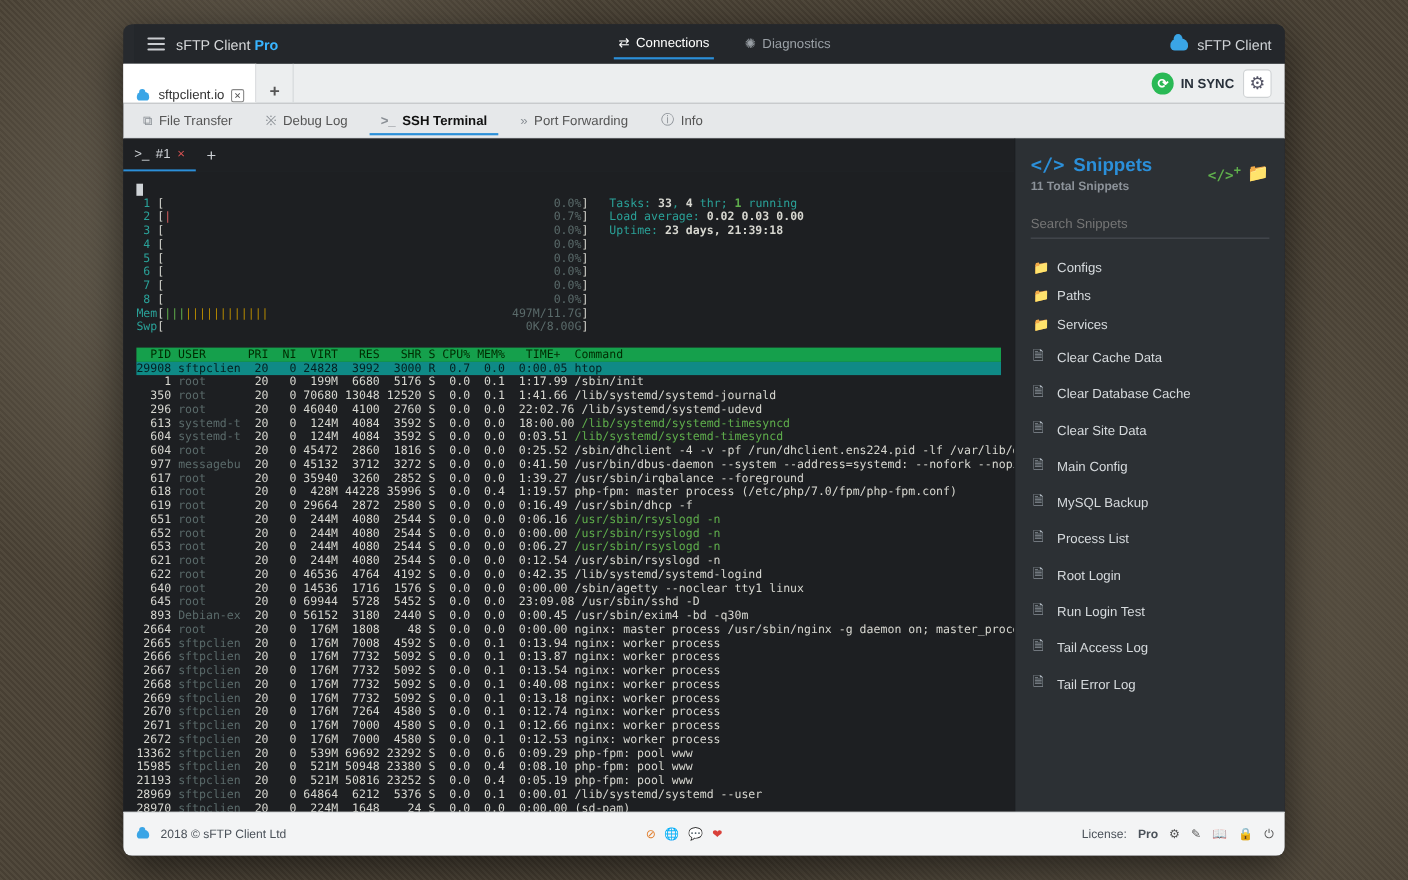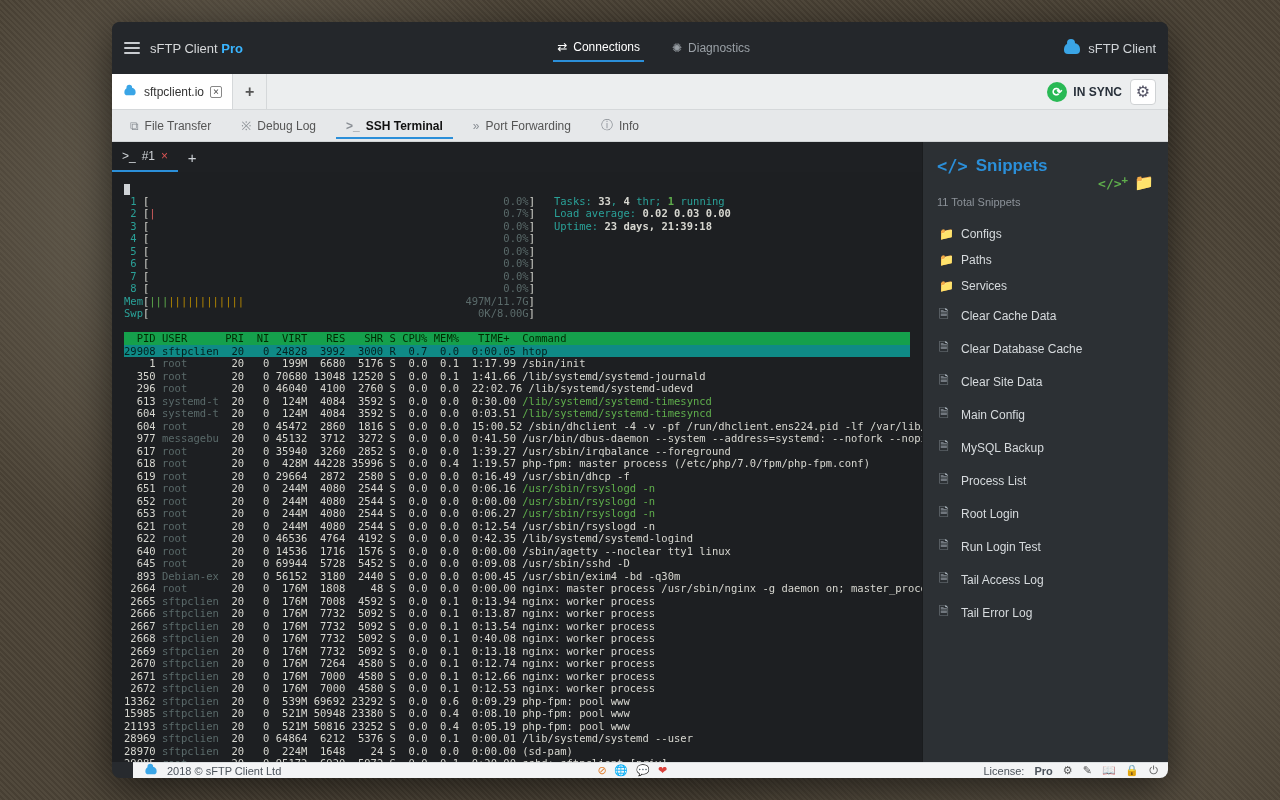--- a/index.html
+++ b/index.html
@@ -24,44 +24,45 @@
     position: absolute;
     left: 112px; top: 22px;
     width: 1056px; height: 756px;
     background:#272a2e;
     border-radius:8px;
     box-shadow:0 10px 40px rgba(0,0,0,0.6);
     display:flex; flex-direction:column;
     overflow:hidden;
   }
   .topbar {
-    height:52px; background:#24272b;
+    height:36px; background:#24272b;
     display:flex; align-items:center;
     padding:0 12px;
     color:#d6d8da;
     font-size:13px;
+    margin-left:10px;
   }
   .hamburger { width:16px; margin-right:10px; display:flex; flex-direction:column; gap:3px;}
   .hamburger div{height:2px;background:#c9ccd0;border-radius:1px;}
   .brand { font-weight:500; }
   .brand .pro { color:#39b5ff; font-weight:600; }
   .top-center { flex:1; display:flex; justify-content:center; gap:24px; }
   .top-center .nav { display:flex; align-items:center; gap:6px; color:#9aa0a6; font-size:12px; padding:6px 4px; cursor:pointer;}
   .top-center .nav.active { color:#fff; border-bottom:2px solid #2b8fd9;}
   .brand-right { display:flex; align-items:center; gap:8px; color:#cfd3d7; font-size:13px;}
   .cloud-icon { width:16px; height:11px; background:#3aa5e6; border-radius:6px 6px 4px 4px; position:relative;}
   .cloud-icon:before{content:"";position:absolute;width:8px;height:8px;background:#3aa5e6;border-radius:50%;top:-4px;left:3px;}
   .tabsrow {
     height:36px; background:#eceeef;
     display:flex; align-items:stretch;
     padding:0 0 0 0;
     border-bottom:1px solid #d5d8da;
   }
   .conntab {
-    display:flex; align-items:center; gap:6px;
+    display:flex; align-items:flex-end; gap:6px;
     padding:0 10px; background:#fff;
     border-right:1px solid #d5d8da;
     font-size:12px; color:#333;
     cursor:pointer;
   }
   .conntab .cls { font-family:monospace; font-size:10px; border:1px solid #888; border-radius:2px; width:12px;height:12px;display:flex;align-items:center;justify-content:center;color:#555;}
   .conntab.add { background:transparent; font-size:16px; font-weight:600; color:#555; padding:0 12px;}
   .tabsrow .spacer{flex:1;}
   .syncbox { display:flex; align-items:center; gap:8px; padding:0 12px;}
   .syncbadge { display:flex; align-items:center; gap:6px; font-size:12px; font-weight:700; color:#28303a;}
@@ -111,38 +112,37 @@
   .sidepanel {
     width:246px; background:#2c3034;
     border-left:1px solid #1a1c1e;
     display:flex; flex-direction:column;
     padding:14px 14px 8px 14px;
     color:#c7cbcf;
   }
   .sp-head { display:flex; align-items:center; justify-content:space-between;}
   .sp-title { display:flex; align-items:center; gap:8px; font-size:17px; font-weight:700; color:#2b8fd9;}
   .sp-title .codeicon{color:#2b8fd9;font-weight:800;font-family:monospace;}
-  .sp-subtitle{ font-size:11px; color:#8c9299; margin-top:20px;}
+  .sp-subtitle{ font-size:11px; color:#8c9299; margin-top:4px;font-weight:bold;}
   .sp-actions{display:flex;gap:6px;align-items:center;}
   .sp-search{ margin-top:14px; }
   .sp-search input{
     width:100%; background:transparent; border:none; border-bottom:1px solid #4a4f55;
     color:#cfd3d7; font-size:12px; padding:6px 0; outline:none;
   }
   .sp-list{ margin-top:16px; display:flex; flex-direction:column; gap:6px;}
   .sp-item{ display:flex; align-items:center; gap:8px; font-size:12px; color:#d6dadd; padding:3px 2px; cursor:pointer;}
   .sp-item.folder .fic{color:#e6a93a;}
   .sp-item.file .fic{ color:#aeb7bf;}
   .fic{width:14px;display:inline-block;}
   .statusbar {
-    height:16px; background:#f3f4f5; color:#4b525a;
+    height:40px; background:#f3f4f5; color:#4b525a;
     display:flex; align-items:center; font-size:11px;
     padding:0 10px; justify-content:space-between;
     border-top:1px solid #dcdfe1;
-    margin-left:21px;
   }
   .statusbar .left{display:flex;align-items:center;gap:8px;}
   .statusbar .center{display:flex;gap:8px;align-items:center;}
   .statusbar .right{display:flex;gap:10px;align-items:center;}
   .cursor-blink{display:inline-block;width:6px;height:11px;background:#cfd3d7;vertical-align:middle;}
 </style>
 </head>
 <body>
 <div class="bg"></div>
 
@@ -239,34 +239,34 @@
  <span class="c-cyan">7</span> <span class="c-white">[</span>                                                        <span class="c-dim">0.0%</span><span class="c-white">]</span>
  <span class="c-cyan">8</span> <span class="c-white">[</span>                                                        <span class="c-dim">0.0%</span><span class="c-white">]</span>
 <span class="c-cyan">Mem</span><span class="c-white">[</span><span class="c-green">|||</span><span class="c-yellow">||||||||||||</span>                                   <span class="c-dim">497M/11.7G</span><span class="c-white">]</span>
 <span class="c-cyan">Swp</span><span class="c-white">[</span>                                                    <span class="c-dim">0K/8.00G</span><span class="c-white">]</span>
 
 <span class="hdrbar">  PID USER      PRI  NI  VIRT   RES   SHR S CPU% MEM%   TIME+  Command                                                                      </span>
 <span class="selrow">29908 sftpclien  20   0 24828  3992  3000 R  0.7  0.0  0:00.05 htop                                                                         </span>
 <span class="c-white">    1</span> <span class="c-dim">root</span><span class="c-white">       20   0  199M  6680  5176 S  0.0  0.1  1:17.99</span><span class="c-white"> /sbin/init</span>
 <span class="c-white">  350</span> <span class="c-dim">root</span><span class="c-white">       20   0 70680 13048 12520 S  0.0  0.1  1:41.66</span><span class="c-white"> /lib/systemd/systemd-journald</span>
 <span class="c-white">  296</span> <span class="c-dim">root</span><span class="c-white">       20   0 46040  4100  2760 S  0.0  0.0  22:02.76</span><span class="c-white"> /lib/systemd/systemd-udevd</span>
-<span class="c-white">  613</span> <span class="c-dim">systemd-t</span><span class="c-white">  20   0  124M  4084  3592 S  0.0  0.0  0:30.00</span><span class="c-green"> /lib/systemd/systemd-timesyncd</span>
+<span class="c-white">  613</span> <span class="c-dim">systemd-t</span><span class="c-white">  20   0  124M  4084  3592 S  0.0  0.0  18:00.00</span><span class="c-green"> /lib/systemd/systemd-timesyncd</span>
 <span class="c-white">  604</span> <span class="c-dim">systemd-t</span><span class="c-white">  20   0  124M  4084  3592 S  0.0  0.0  0:03.51</span><span class="c-green"> /lib/systemd/systemd-timesyncd</span>
-<span class="c-white">  604</span> <span class="c-dim">root</span><span class="c-white">       20   0 45472  2860  1816 S  0.0  0.0  15:00.52</span><span class="c-white"> /sbin/dhclient -4 -v -pf /run/dhclient.ens224.pid -lf /var/lib/dhcp</span>
+<span class="c-white">  604</span> <span class="c-dim">root</span><span class="c-white">       20   0 45472  2860  1816 S  0.0  0.0  0:25.52</span><span class="c-white"> /sbin/dhclient -4 -v -pf /run/dhclient.ens224.pid -lf /var/lib/dhcp</span>
 <span class="c-white">  977</span> <span class="c-dim">messagebu</span><span class="c-white">  20   0 45132  3712  3272 S  0.0  0.0  0:41.50</span><span class="c-white"> /usr/bin/dbus-daemon --system --address=systemd: --nofork --nopidfi</span>
 <span class="c-white">  617</span> <span class="c-dim">root</span><span class="c-white">       20   0 35940  3260  2852 S  0.0  0.0  1:39.27</span><span class="c-white"> /usr/sbin/irqbalance --foreground</span>
 <span class="c-white">  618</span> <span class="c-dim">root</span><span class="c-white">       20   0  428M 44228 35996 S  0.0  0.4  1:19.57</span><span class="c-white"> php-fpm: master process (/etc/php/7.0/fpm/php-fpm.conf)</span>
 <span class="c-white">  619</span> <span class="c-dim">root</span><span class="c-white">       20   0 29664  2872  2580 S  0.0  0.0  0:16.49</span><span class="c-white"> /usr/sbin/dhcp -f</span>
 <span class="c-white">  651</span> <span class="c-dim">root</span><span class="c-white">       20   0  244M  4080  2544 S  0.0  0.0  0:06.16</span><span class="c-green"> /usr/sbin/rsyslogd -n</span>
 <span class="c-white">  652</span> <span class="c-dim">root</span><span class="c-white">       20   0  244M  4080  2544 S  0.0  0.0  0:00.00</span><span class="c-green"> /usr/sbin/rsyslogd -n</span>
 <span class="c-white">  653</span> <span class="c-dim">root</span><span class="c-white">       20   0  244M  4080  2544 S  0.0  0.0  0:06.27</span><span class="c-green"> /usr/sbin/rsyslogd -n</span>
 <span class="c-white">  621</span> <span class="c-dim">root</span><span class="c-white">       20   0  244M  4080  2544 S  0.0  0.0  0:12.54</span><span class="c-white"> /usr/sbin/rsyslogd -n</span>
 <span class="c-white">  622</span> <span class="c-dim">root</span><span class="c-white">       20   0 46536  4764  4192 S  0.0  0.0  0:42.35</span><span class="c-white"> /lib/systemd/systemd-logind</span>
 <span class="c-white">  640</span> <span class="c-dim">root</span><span class="c-white">       20   0 14536  1716  1576 S  0.0  0.0  0:00.00</span><span class="c-white"> /sbin/agetty --noclear tty1 linux</span>
-<span class="c-white">  645</span> <span class="c-dim">root</span><span class="c-white">       20   0 69944  5728  5452 S  0.0  0.0  0:09.08</span><span class="c-white"> /usr/sbin/sshd -D</span>
+<span class="c-white">  645</span> <span class="c-dim">root</span><span class="c-white">       20   0 69944  5728  5452 S  0.0  0.0  23:09.08</span><span class="c-white"> /usr/sbin/sshd -D</span>
 <span class="c-white">  893</span> <span class="c-dim">Debian-ex</span><span class="c-white">  20   0 56152  3180  2440 S  0.0  0.0  0:00.45</span><span class="c-white"> /usr/sbin/exim4 -bd -q30m</span>
 <span class="c-white"> 2664</span> <span class="c-dim">root</span><span class="c-white">       20   0  176M  1808    48 S  0.0  0.0  0:00.00 nginx: master process</span><span class="c-white"> /usr/sbin/nginx -g daemon on; master_process</span>
 <span class="c-white"> 2665</span> <span class="c-dim">sftpclien</span><span class="c-white">  20   0  176M  7008  4592 S  0.0  0.1  0:13.94</span><span class="c-white"> nginx: worker process</span>
 <span class="c-white"> 2666</span> <span class="c-dim">sftpclien</span><span class="c-white">  20   0  176M  7732  5092 S  0.0  0.1  0:13.87</span><span class="c-white"> nginx: worker process</span>
 <span class="c-white"> 2667</span> <span class="c-dim">sftpclien</span><span class="c-white">  20   0  176M  7732  5092 S  0.0  0.1  0:13.54</span><span class="c-white"> nginx: worker process</span>
 <span class="c-white"> 2668</span> <span class="c-dim">sftpclien</span><span class="c-white">  20   0  176M  7732  5092 S  0.0  0.1  0:40.08</span><span class="c-white"> nginx: worker process</span>
 <span class="c-white"> 2669</span> <span class="c-dim">sftpclien</span><span class="c-white">  20   0  176M  7732  5092 S  0.0  0.1  0:13.18</span><span class="c-white"> nginx: worker process</span>
 <span class="c-white"> 2670</span> <span class="c-dim">sftpclien</span><span class="c-white">  20   0  176M  7264  4580 S  0.0  0.1  0:12.74</span><span class="c-white"> nginx: worker process</span>
 <span class="c-white"> 2671</span> <span class="c-dim">sftpclien</span><span class="c-white">  20   0  176M  7000  4580 S  0.0  0.1  0:12.66</span><span class="c-white"> nginx: worker process</span>
 <span class="c-white"> 2672</span> <span class="c-dim">sftpclien</span><span class="c-white">  20   0  176M  7000  4580 S  0.0  0.1  0:12.53</span><span class="c-white"> nginx: worker process</span>
@@ -287,20 +287,23 @@
             <span class="codeicon">&lt;/&gt;</span>
             <span>Snippets</span>
           </div>
           <div class="sp-subtitle">11 Total Snippets</div>
         </div>
         <div class="sp-actions">
           <span style="color:#5fae4c;font-family:monospace;font-weight:800;">&lt;/&gt;<sup style="color:#5fae4c;">+</sup></span>
           <span style="color:#e6a93a;">📁</span>
         </div>
       </div>
+      <div class="sp-search">
+        <input type="text" placeholder="Search Snippets" style="">
+      </div>
       <div class="sp-list" id="snip-list">
           <div class="sp-item folder">
             <span class="fic">📁</span>
             <span>Configs</span>
           </div>
           <div class="sp-item folder">
             <span class="fic">📁</span>
             <span>Paths</span>
           </div>
           <div class="sp-item folder">

